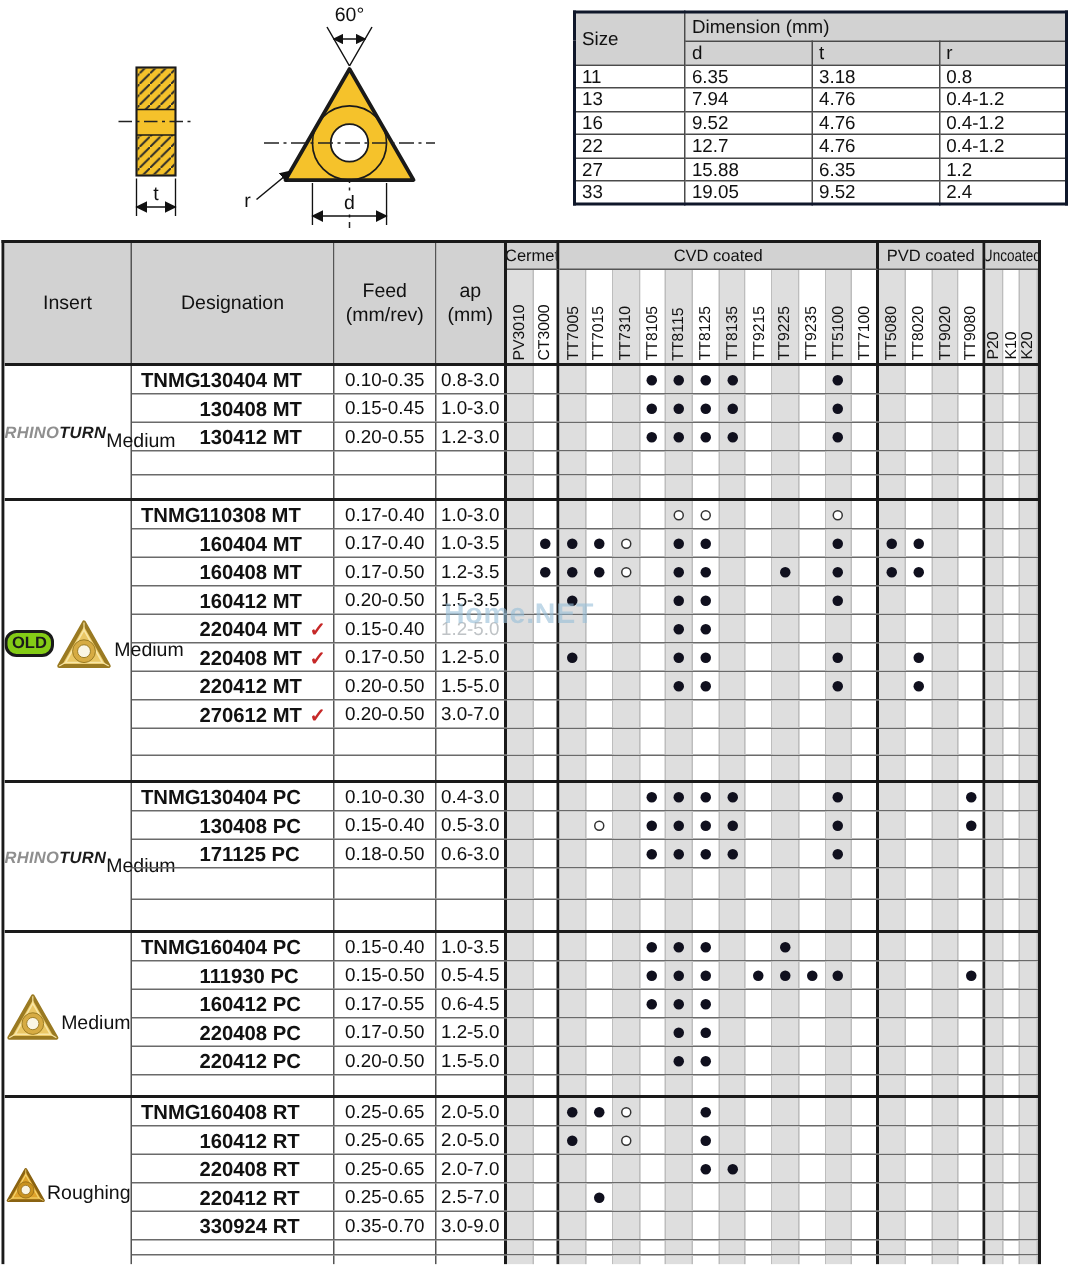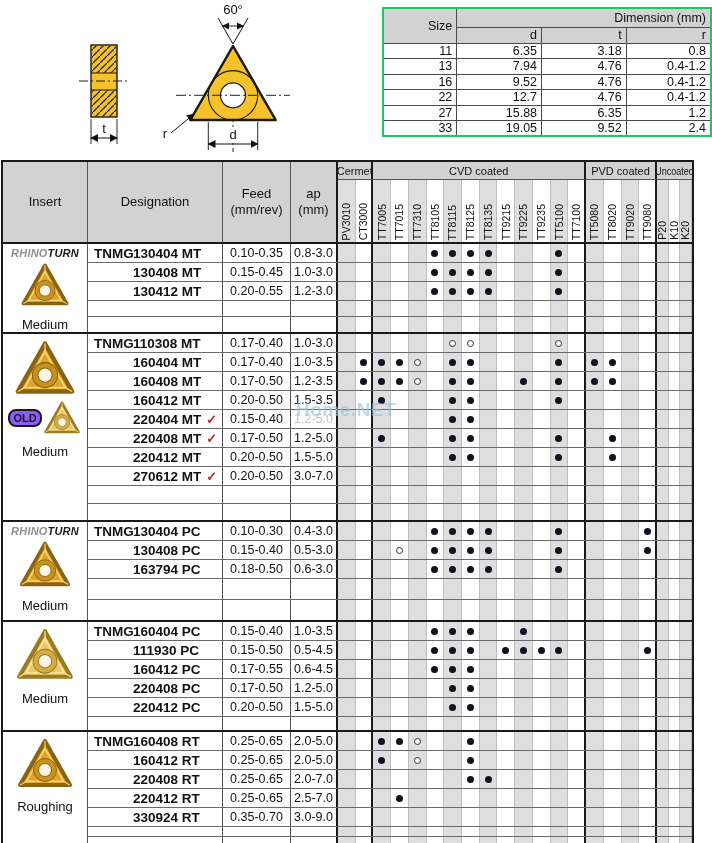--- a/index.html
+++ b/index.html
@@ -4,21 +4,21 @@
 <style>
   *{margin:0;padding:0;box-sizing:border-box}
   html,body{background:#fff}
   .page{position:relative;width:712px;height:843px;background:#fff;overflow:hidden;
         font-family:"Liberation Sans",sans-serif;color:#111}
   .diagram{position:absolute;left:58px;top:0}
   .diagram text{font-family:"Liberation Sans",sans-serif;fill:#111}
 
   
   .size-table{position:absolute;left:382px;top:7px;border-collapse:collapse;
-              font-size:12.5px;text-align:right;border:2px solid #22c55e}
+              font-size:12.5px;text-align:left;border:2px solid #0f172a}
   .size-table th,.size-table td{border:1px solid #4a4a4a;padding:0 4px}
   .size-table thead th{background:#d2d2d2;font-weight:normal}
   .size-table thead tr:first-child th{height:19px}
   .size-table thead tr:last-child th{height:16px}
   .size-table td{height:15.5px}
   .size-table td.sz{font-weight:normal}
 
   
   .main{position:absolute;left:1px;top:160px;width:693px;height:683px;
         border:2px solid #1a1a1a;border-bottom:none;background:#fff;overflow:hidden}
@@ -33,21 +33,21 @@
   .g-glabel.gbr{border-right:2px solid #1a1a1a}
   .g-glabel .sq{transform:scaleX(.82)}
   .g-lrow{display:flex;height:62px}
   .gv{width:17.72px;display:flex;align-items:flex-end;justify-content:center;
       border-right:1px solid #bdbdbd;padding-bottom:2px;background:#fff}
   .gv.nw{width:11.66px}
   .shade{background:#dedede}
   .vt{writing-mode:vertical-rl;transform:rotate(180deg);font-size:10.5px;line-height:1}
 
   .grp{display:flex;border-top:2px solid #1a1a1a;background:#fff}
-  .ins-cell{width:85px;border-right:1px solid #555;display:flex;flex-direction:column;
+  .ins-cell{width:85px;border-right:1px solid #555;display:flex;flex-direction:row;
             align-items:center;padding-top:3px}
   .rows{display:flex;flex-direction:column;width:604px}
   .row{display:flex;height:19px;flex:0 0 auto}
   .row:not(:last-child){border-bottom:1px solid #6a6a6a}
   .row.filler{flex:1 1 auto;height:auto}
   .dcell{width:135px;border-right:1px solid #555;display:flex;align-items:center;
          padding-left:6px;font-weight:bold;font-size:13.5px;white-space:nowrap}
   .pfx{width:39px;display:inline-block}
   .chk{color:#c62828;margin-left:5px;font-size:13px}
   .fcell{width:68px;border-right:1px solid #555;display:flex;align-items:center;
@@ -58,21 +58,21 @@
   .gc{width:17.72px;border-right:1px solid #bdbdbd;display:flex;align-items:center;justify-content:center}
   .gc.nw{width:11.66px}
   .gend{border-right:2px solid #1a1a1a !important}
   .dot{width:7px;height:7px;border-radius:50%;background:#10101e}
   .ring{width:7px;height:7px;border-radius:50%;border:1.4px solid #333;background:#fff}
 
   .logo{font-style:italic;font-weight:900;font-size:11px;letter-spacing:.2px;line-height:1.2}
   .lg1{color:#8f8f8f}.lg2{color:#1b1b1b}
   .ins-label{font-size:13px;margin-top:8px}
   .oldrow{display:flex;align-items:center;margin-top:1px}
-  .old-badge{background:#8b5cf6;border:2px solid #1a1a1a;border-radius:8px;font-weight:bold;
+  .old-badge{background:#84cc16;border:2px solid #1a1a1a;border-radius:8px;font-weight:bold;
              font-size:11px;padding:0 3px;line-height:14px;color:#1a1a1a}
   .watermark{position:absolute;left:296px;top:399px;font-weight:bold;font-size:19px;
              color:#97bfd9;opacity:.6;letter-spacing:.5px;pointer-events:none}
 </style>
 </head>
 <body>
 
 <div class="page">
 
   <svg class="diagram" width="300" height="158" viewBox="0 0 300 158">
@@ -948,21 +948,21 @@
               <div class="gc gend">
                 <span class="dot"></span>
               </div>
               <div class="gc shade nw"></div>
               <div class="gc nw"></div>
               <div class="gc shade nw"></div>
             </div>
             <div class="row">
               <div class="dcell">
                 <span class="pfx"></span>
-                <span>163794 PC</span>
+                <span>171125 PC</span>
               </div>
               <div class="fcell">0.18-0.50</div>
               <div class="acell">0.6-3.0</div>
               <div class="gc shade"></div>
               <div class="gc gend"></div>
               <div class="gc shade"></div>
               <div class="gc"></div>
               <div class="gc shade"></div>
               <div class="gc">
                 <span class="dot"></span>

